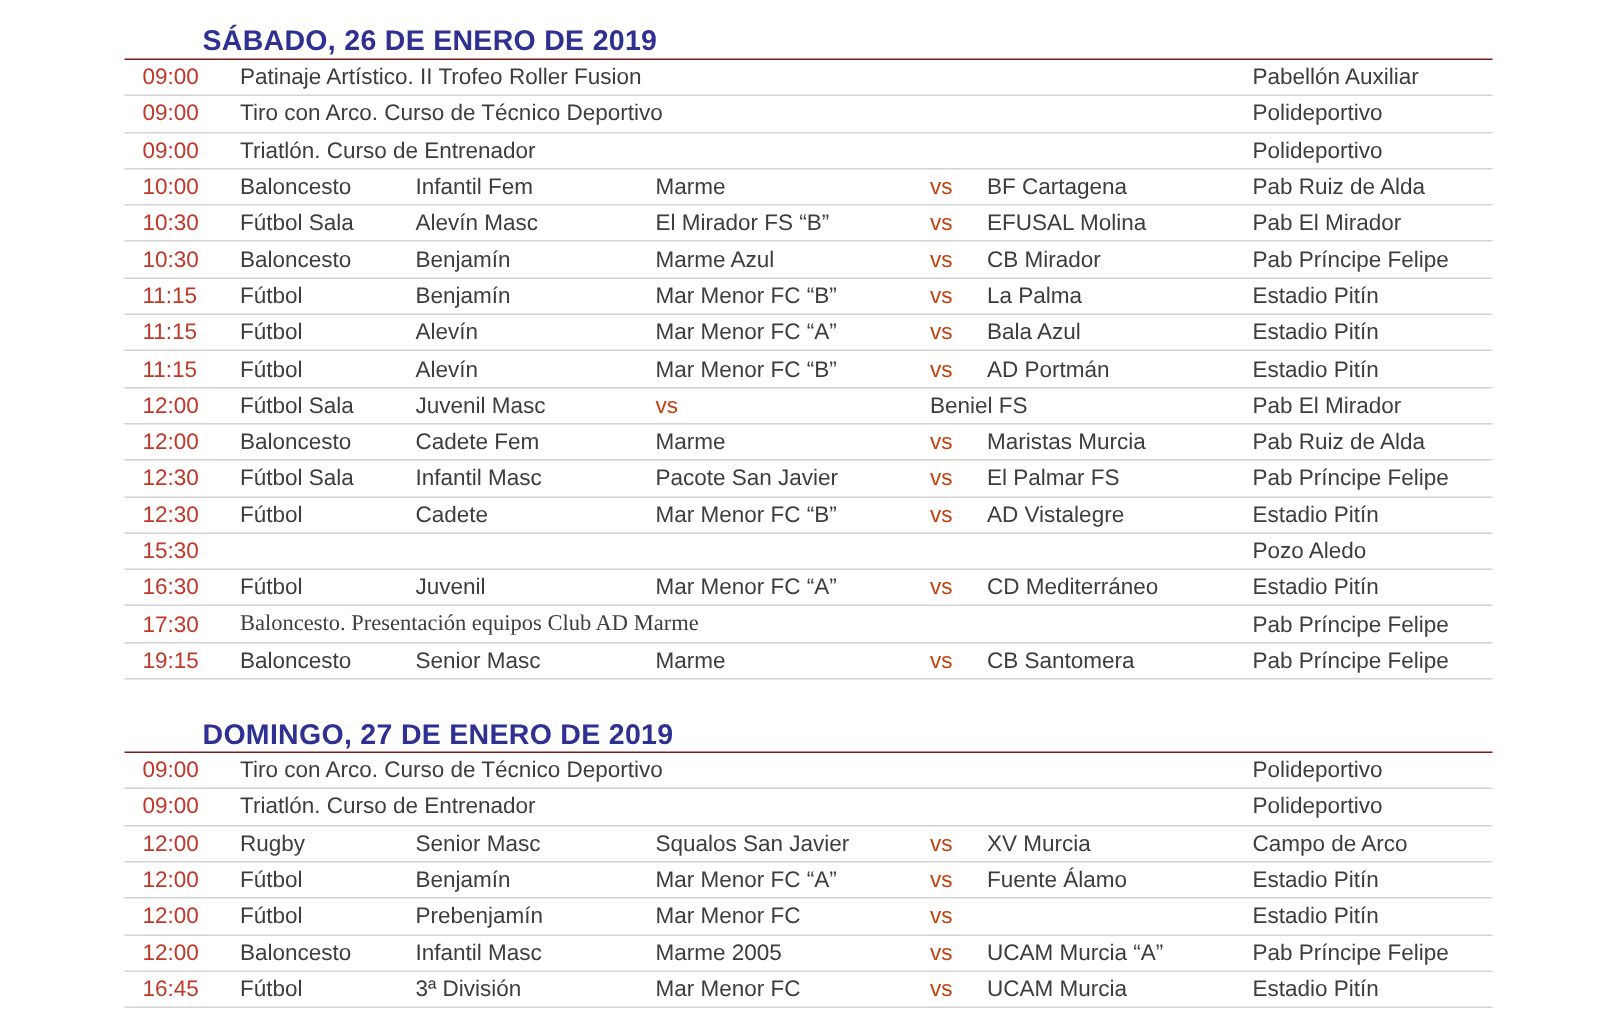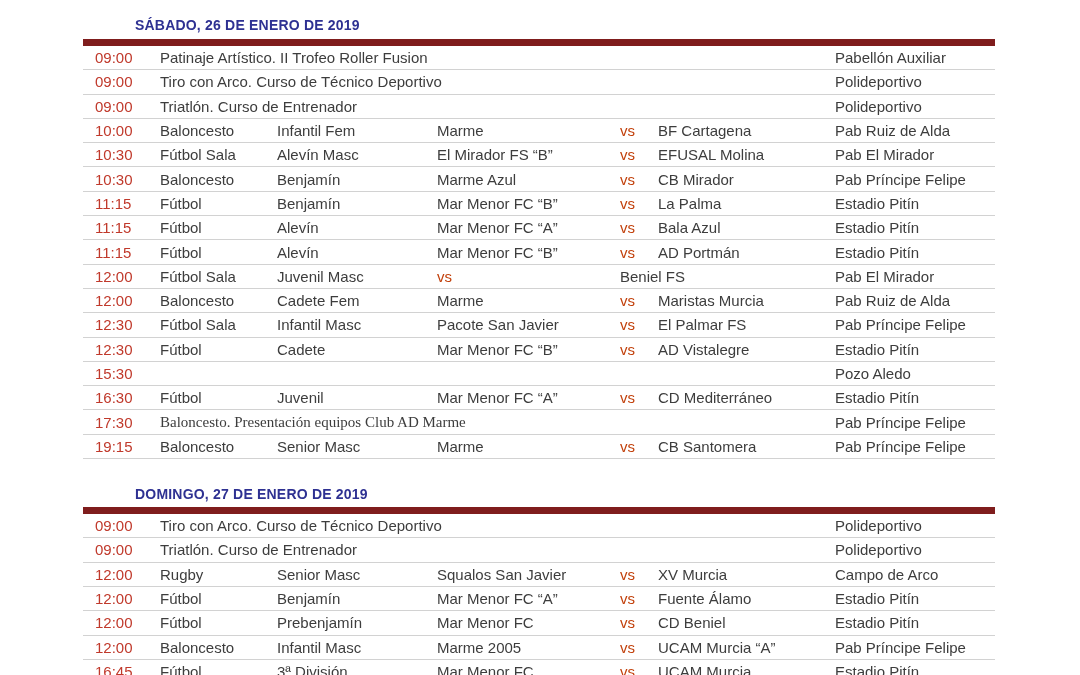--- a/index.html
+++ b/index.html
@@ -3,24 +3,24 @@
 <meta charset="utf-8">
 <style>
   html,body{margin:0;padding:0;}
   body{
     width:1080px;height:675px;overflow:hidden;background:#ffffff;
     font-family:"Liberation Sans",sans-serif;position:relative;
   }
   .page{position:absolute;left:83px;top:14px;width:912px;}
   .section-title{
     height:25px;box-sizing:border-box;padding-top:3px;margin-left:52px;
-    font-weight:bold;font-size:14px;letter-spacing:0.2px;color:#2e3192;
+    font-weight:bold;font-size:19px;letter-spacing:0.2px;color:#2e3192;
   }
   .section.second .section-title{height:48px;padding-top:27px;}
-  .rows{border-top:7px solid #7f1d1d;}
+  .rows{border-top:1px solid #7f1d1d;}
   .row{
     display:grid;
     grid-template-columns:77px 117px 160px 183px 38px 177px 1fr;
     height:24.3px;box-sizing:border-box;align-items:center;
     border-bottom:1px solid #d2d2d2;
     font-size:15px;color:#3d3d3d;white-space:nowrap;
   }
   .cell{overflow:visible;}
   .c-time{color:#c0392b;padding-left:12px;}
   .c-vs{color:#c2410c;}
@@ -196,21 +196,20 @@
             <span class="cell c-vs">vs</span>
             <span class="cell c-away">Fuente Álamo</span>
             <span class="cell c-venue" style="grid-column: 7;">Estadio Pitín</span>
           </div>
           <div class="row">
             <span class="cell c-time">12:00</span>
             <span class="cell c-sport">Fútbol</span>
             <span class="cell c-cat">Prebenjamín</span>
             <span class="cell c-home">Mar Menor FC</span>
             <span class="cell c-vs">vs</span>
-            <span class="cell c-away">CD Beniel</span>
             <span class="cell c-venue" style="grid-column: 7;">Estadio Pitín</span>
           </div>
           <div class="row">
             <span class="cell c-time">12:00</span>
             <span class="cell c-sport">Baloncesto</span>
             <span class="cell c-cat">Infantil Masc</span>
             <span class="cell c-home">Marme 2005</span>
             <span class="cell c-vs">vs</span>
             <span class="cell c-away">UCAM Murcia “A”</span>
             <span class="cell c-venue" style="grid-column: 7;">Pab Príncipe Felipe</span>

